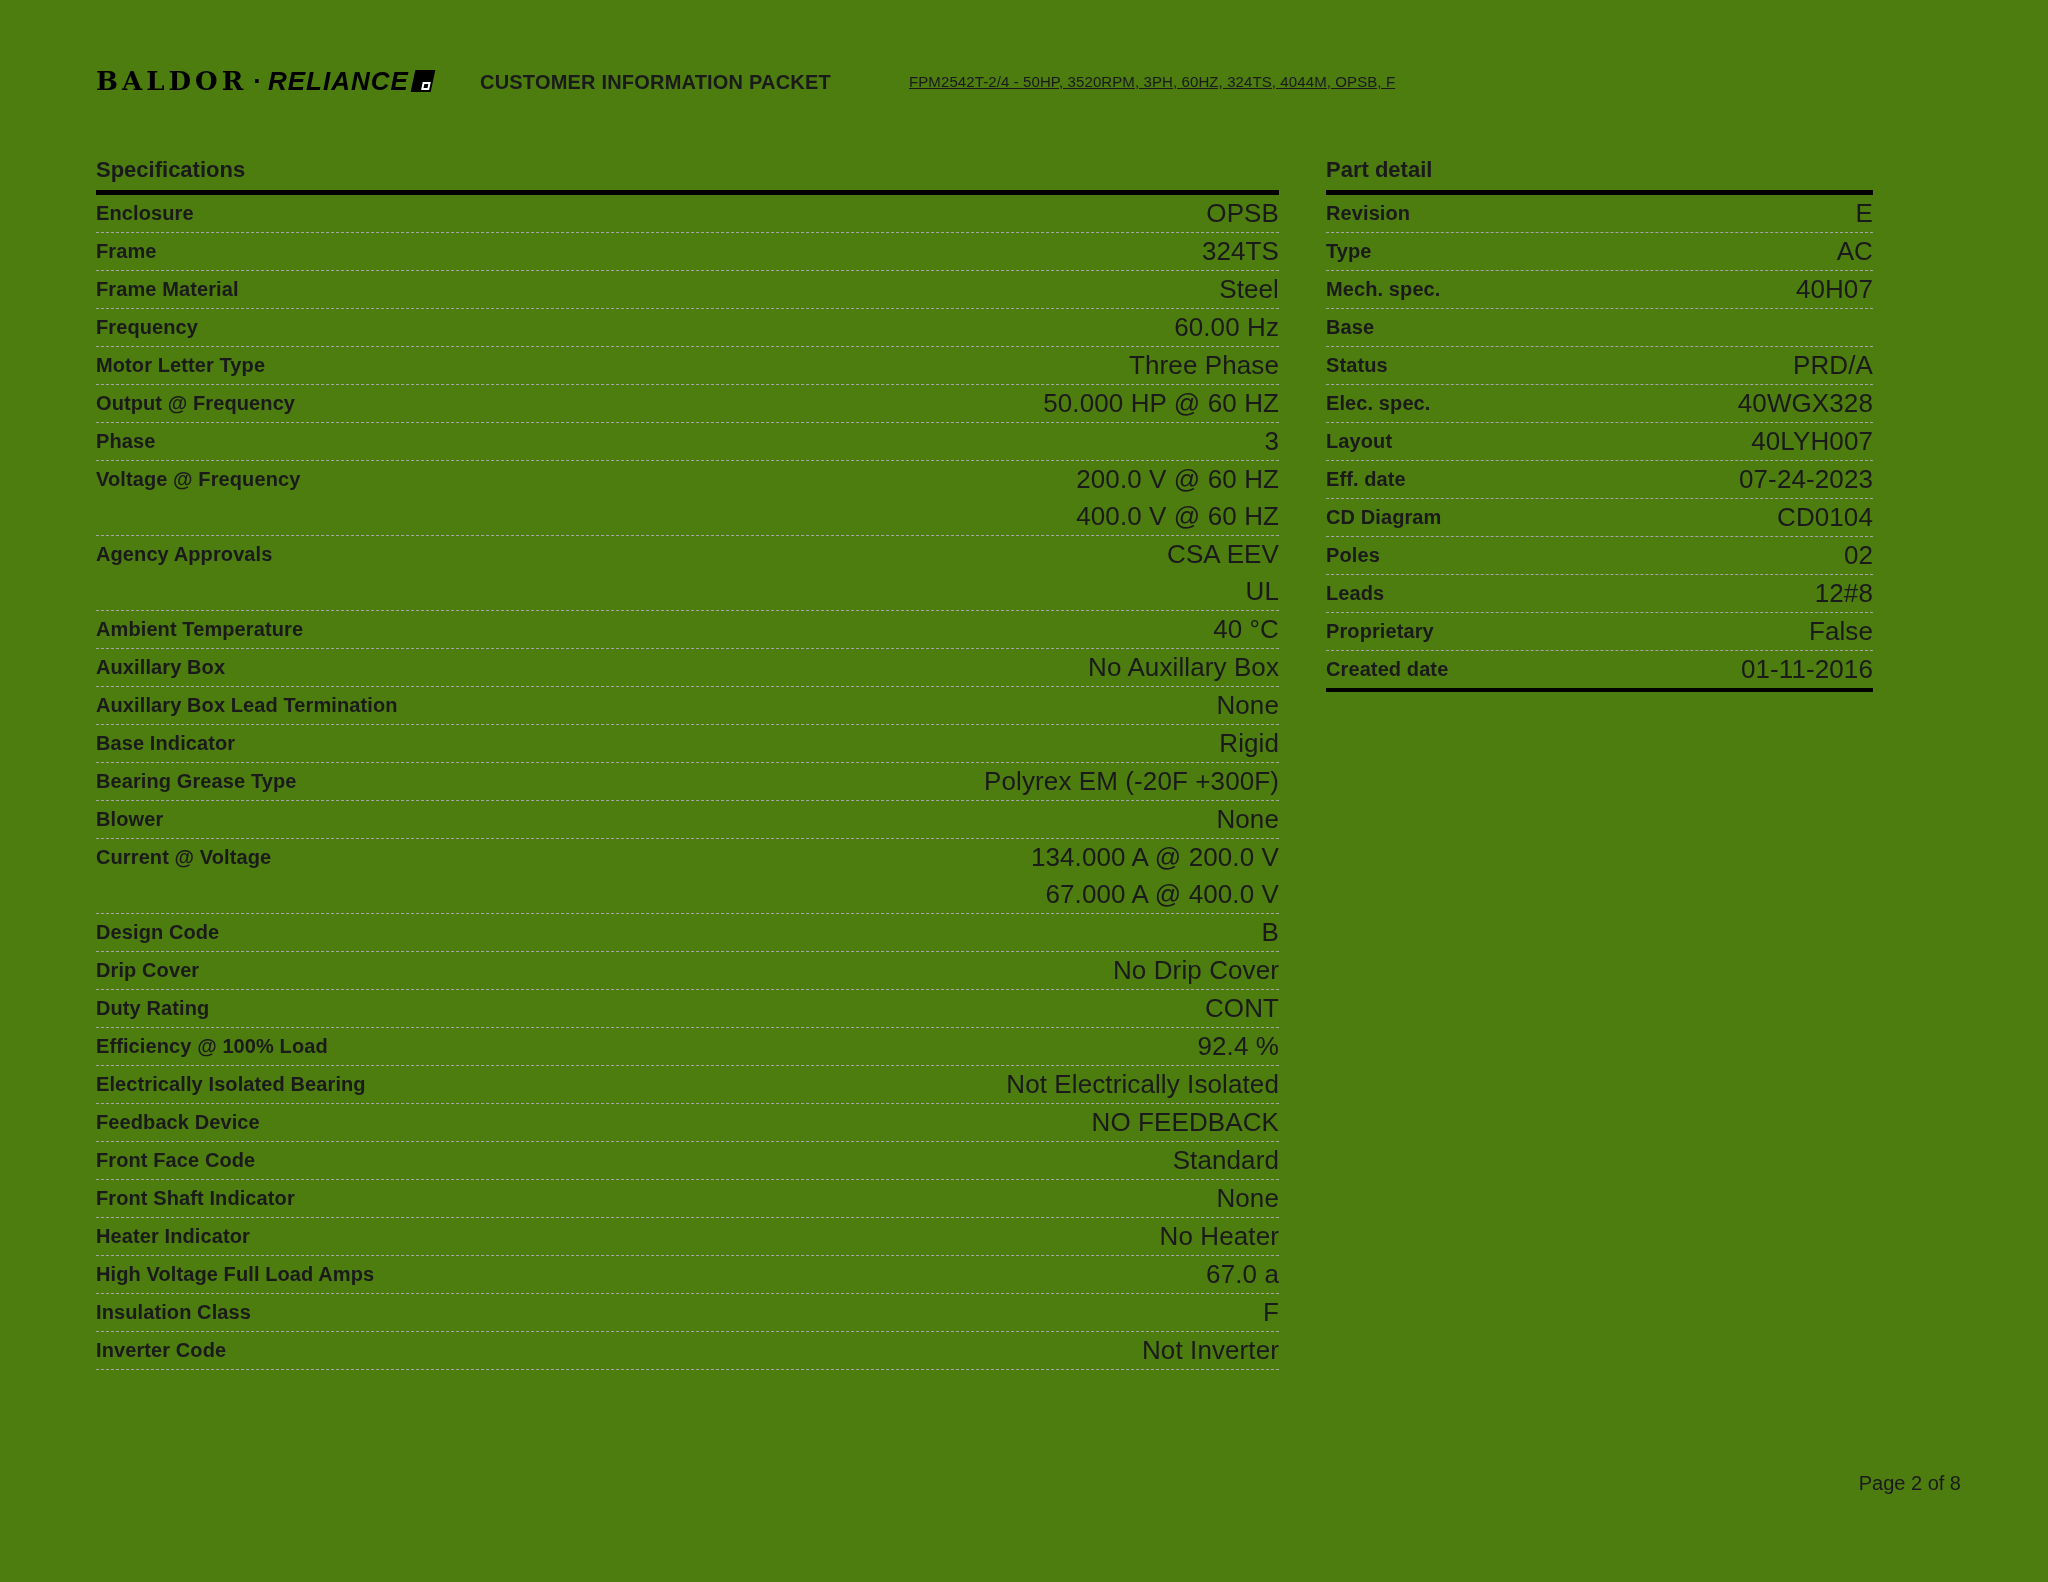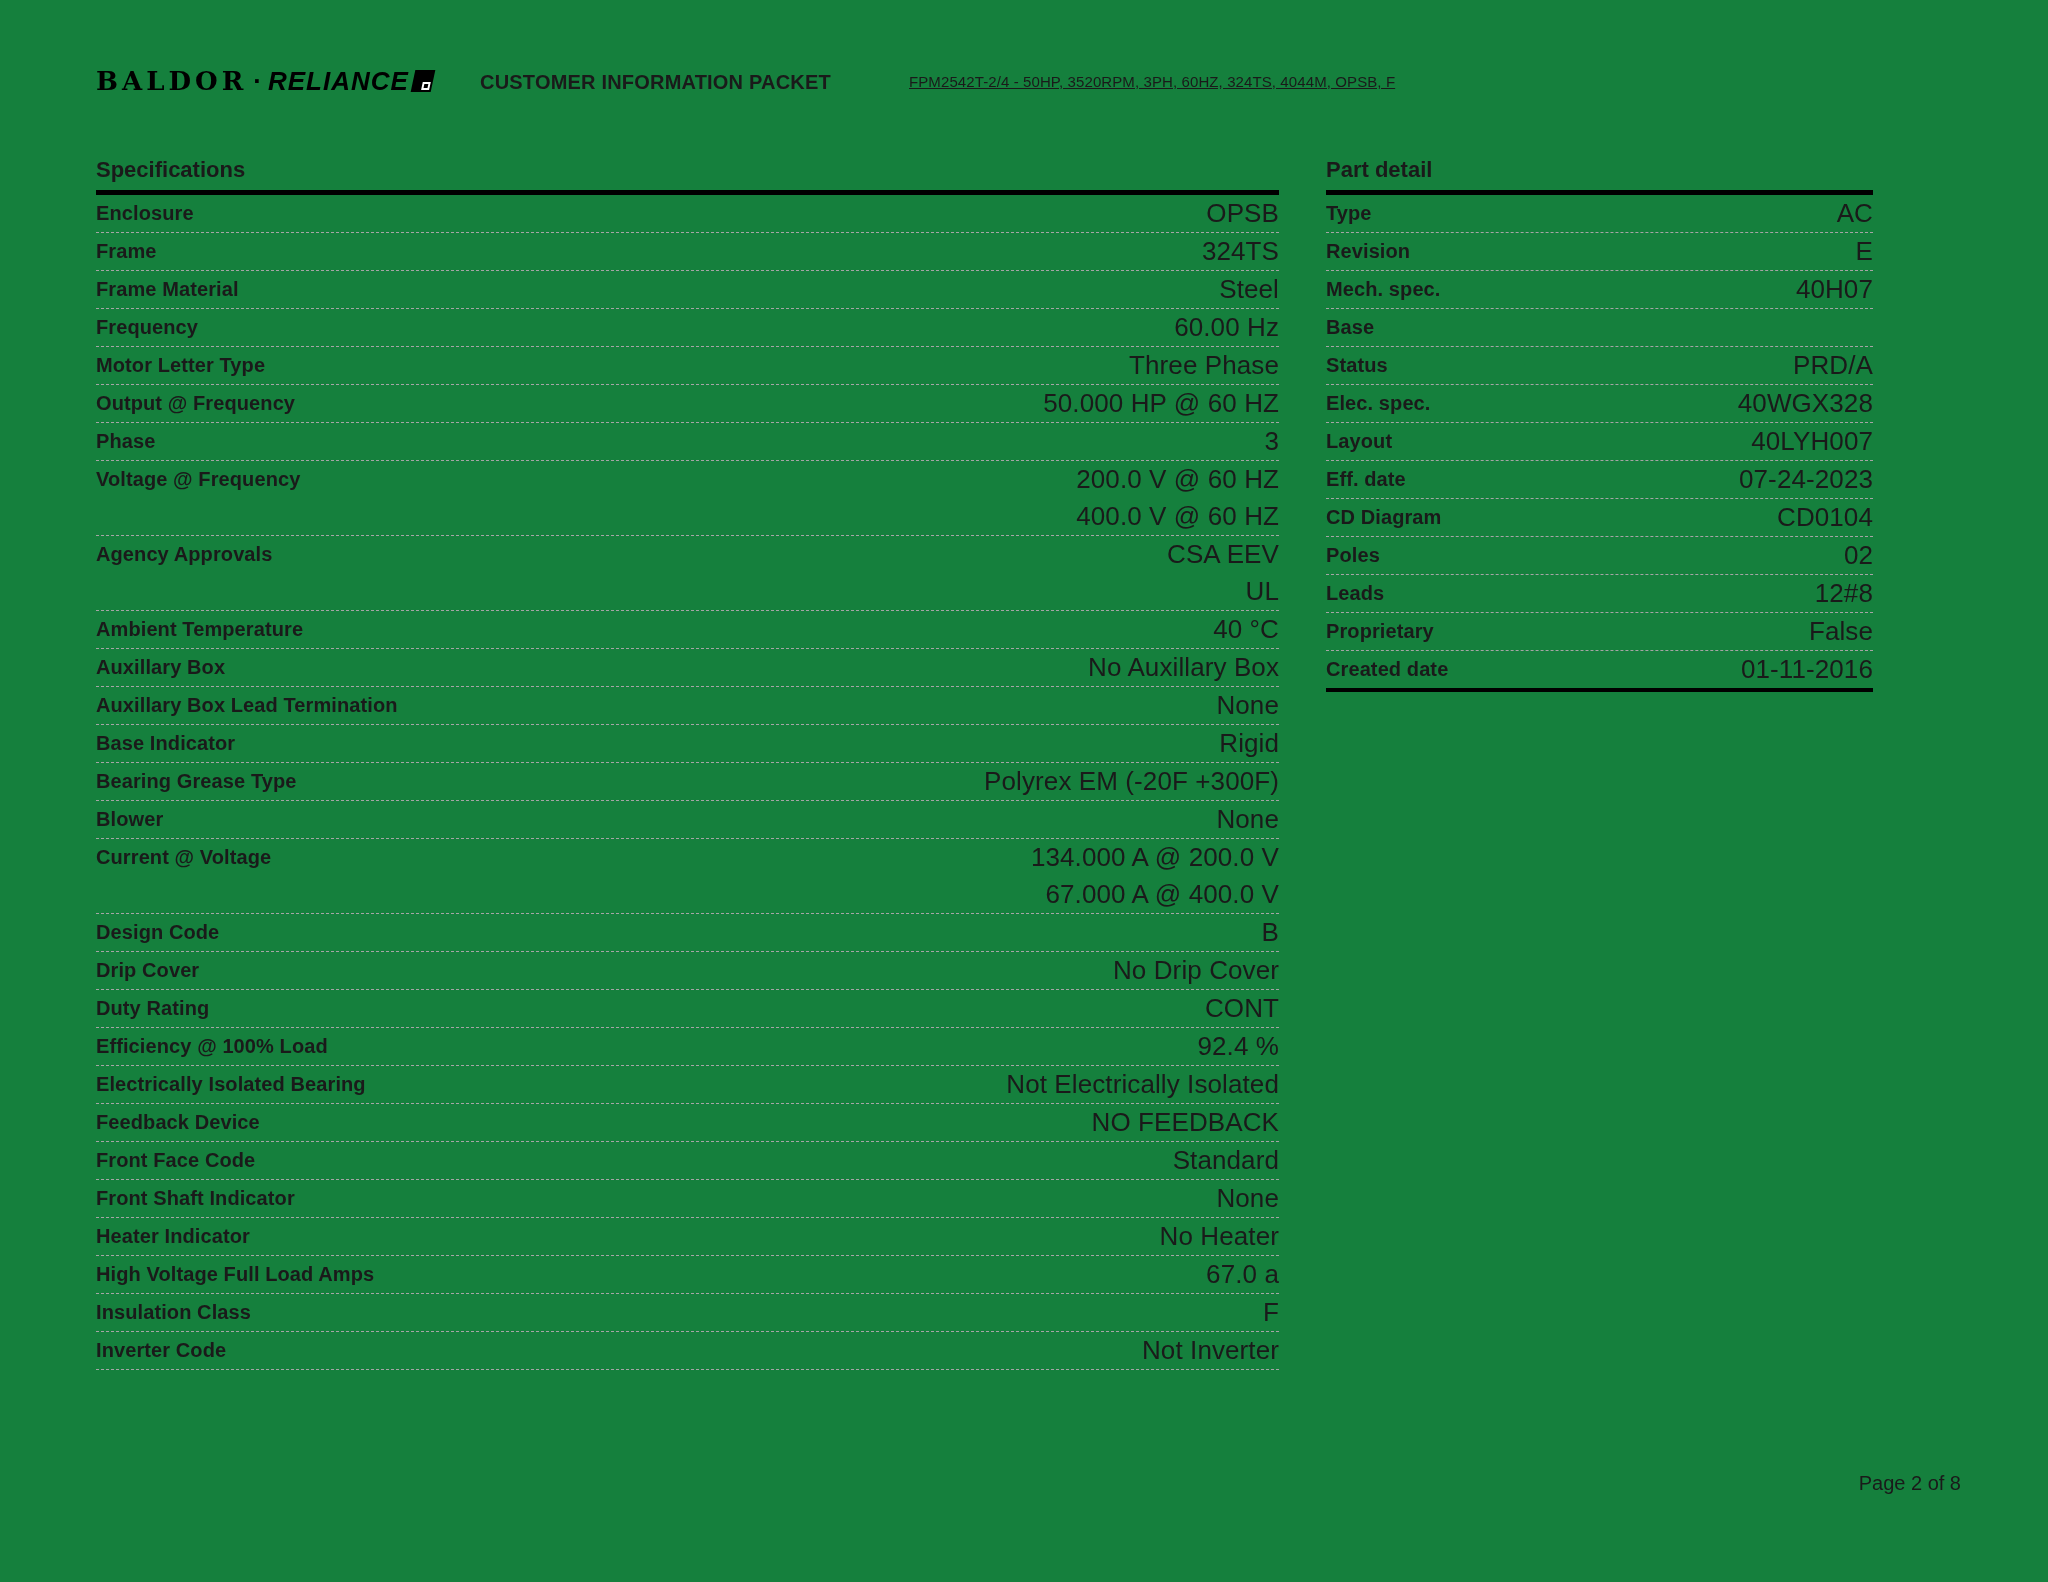--- a/index.html
+++ b/index.html
@@ -10,21 +10,21 @@
   }
   *{margin:0;padding:0;box-sizing:border-box;}
   html,body{background:#ffffff;}
   body{
     width:2048px;height:1582px;
     font-family:"Liberation Sans",sans-serif;
     color:var(--text);
     position:relative;
     overflow:hidden;
   }
-  .page{position:relative;width:2048px;height:1582px;background:#15803d;}
+  .page{position:relative;width:2048px;height:1582px;background:#4d7c0f;}
 
   
   .doc-header{position:absolute;top:64px;left:96px;right:93px;height:34px;}
   .logo{position:absolute;left:0;top:0;display:flex;align-items:center;height:34px;white-space:nowrap;}
   .logo-baldor{
     font-family:"DejaVu Serif",serif;font-weight:bold;font-size:26px;
     letter-spacing:4px;color:#000;
   }
   .logo-dot{font-weight:bold;font-size:26px;margin:0 6px;color:#000;}
   .logo-reliance{
@@ -267,29 +267,29 @@
             <div class="val">Not Inverter</div>
           </div>
         </div>
       </div>
   </section>
 
   <section class="col col-right">
     <div class="section-title">Part detail</div>
     <div class="spec-table bottom-rule no-last-dash" id="part-table">
         <div class="row">
+          <div class="lab">Revision</div>
+          <div class="vals">
+            <div class="val">E</div>
+          </div>
+        </div>
+        <div class="row">
           <div class="lab">Type</div>
           <div class="vals">
             <div class="val">AC</div>
-          </div>
-        </div>
-        <div class="row">
-          <div class="lab">Revision</div>
-          <div class="vals">
-            <div class="val">E</div>
           </div>
         </div>
         <div class="row">
           <div class="lab">Mech. spec.</div>
           <div class="vals">
             <div class="val">40H07</div>
           </div>
         </div>
         <div class="row">
           <div class="lab">Base</div>

